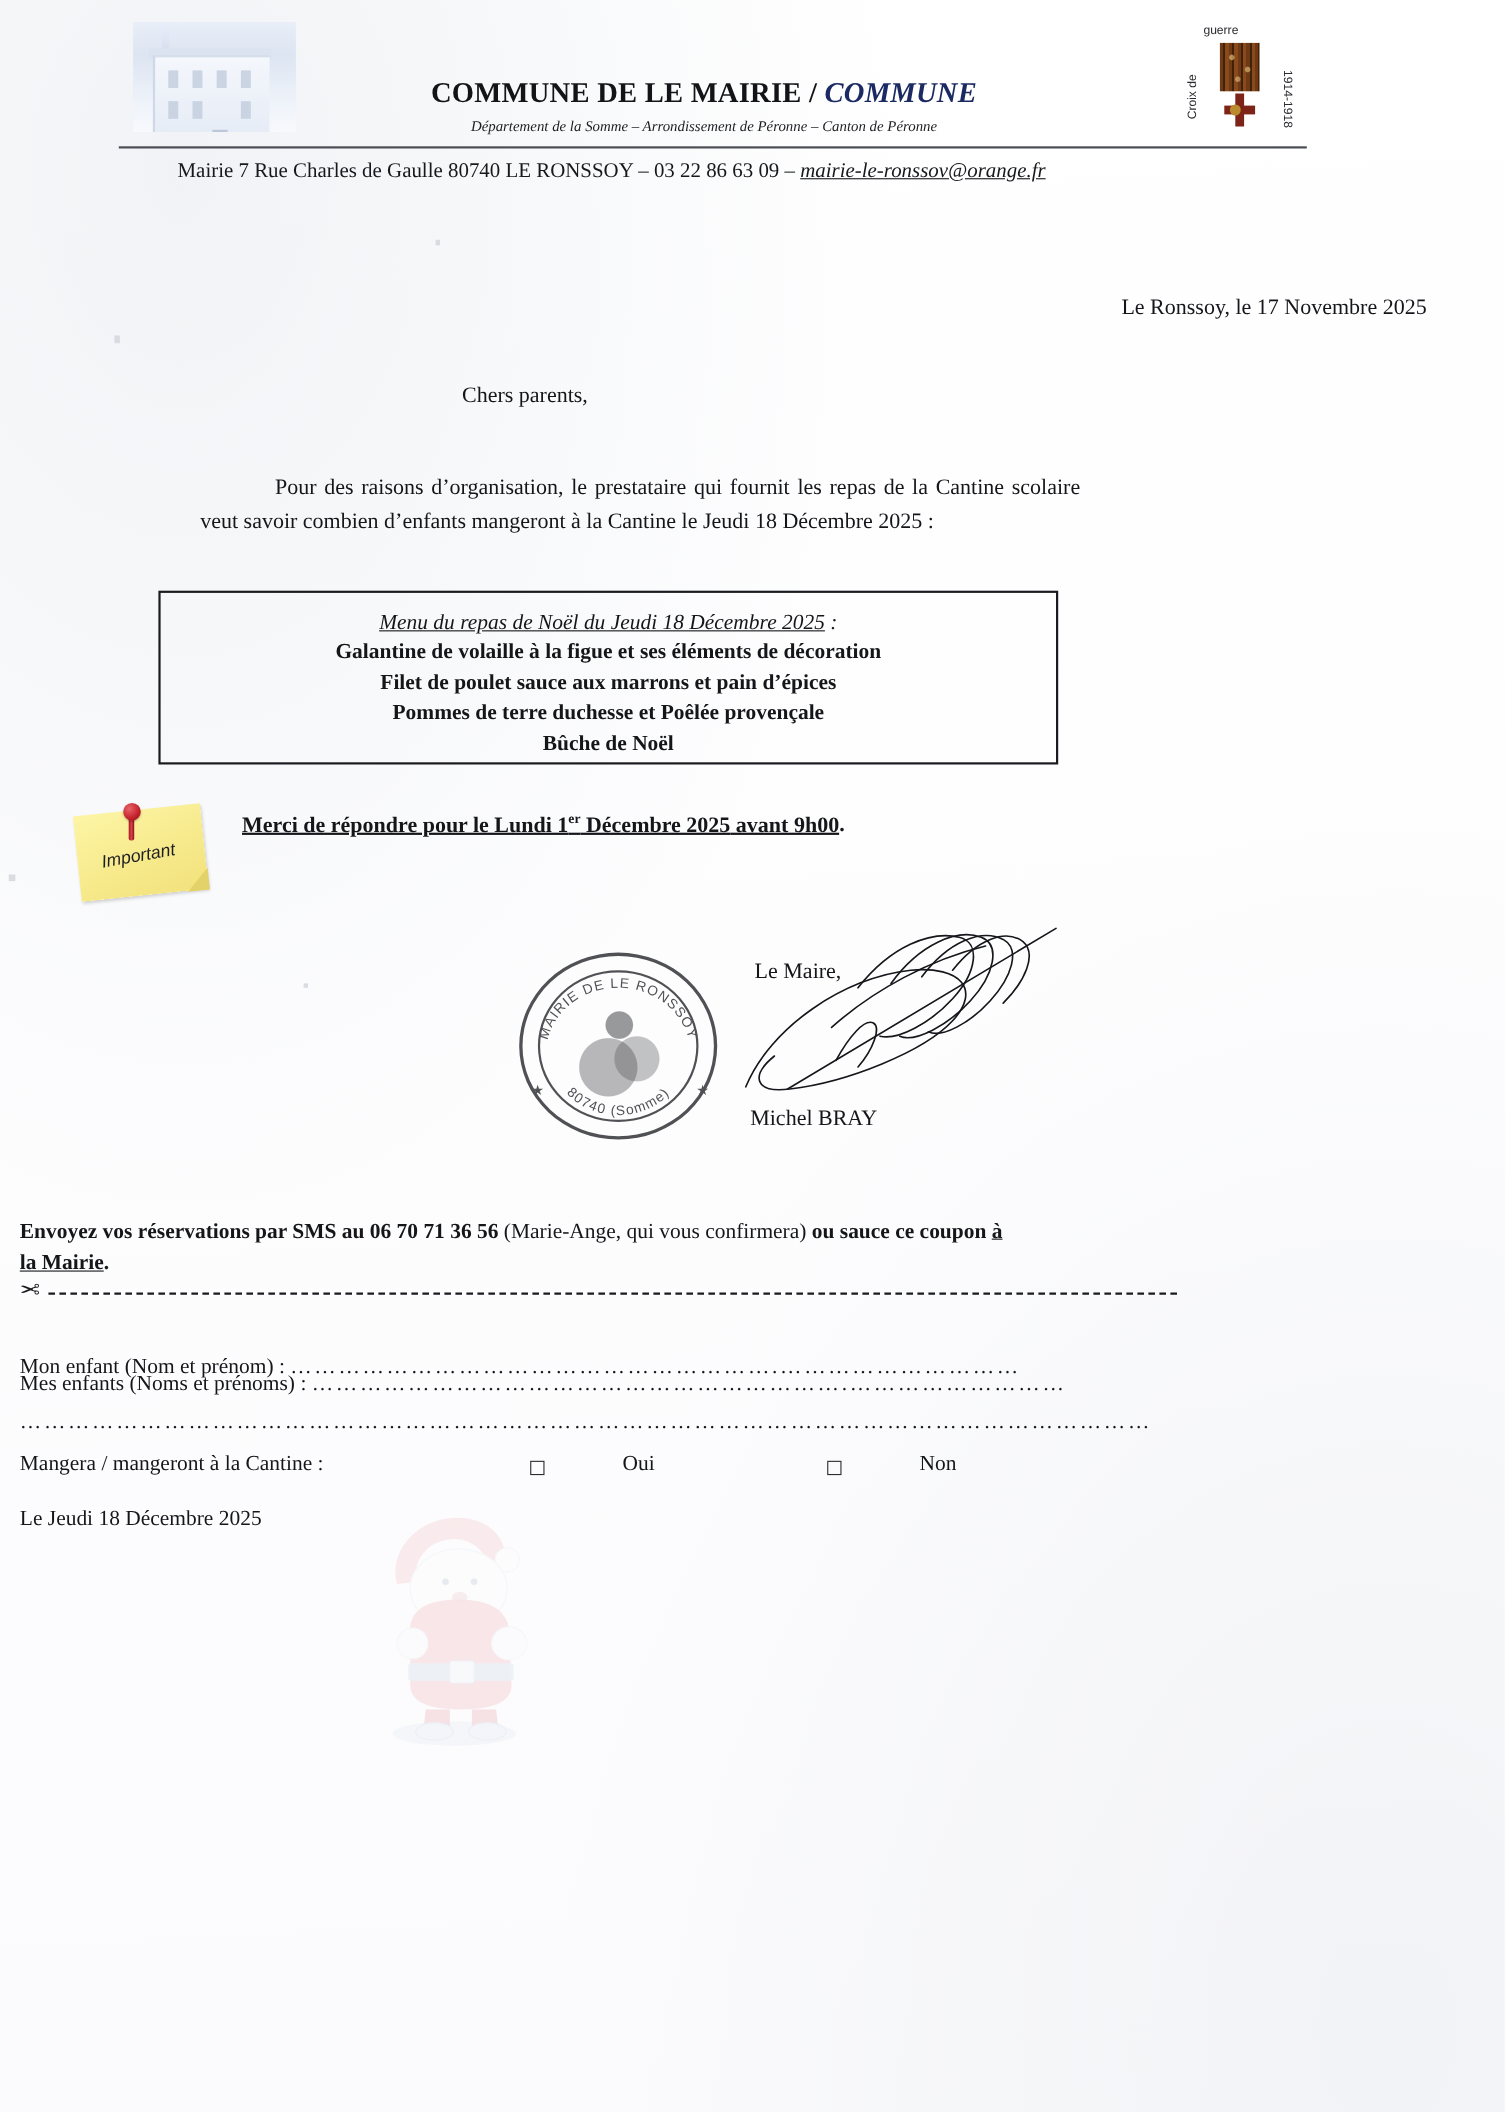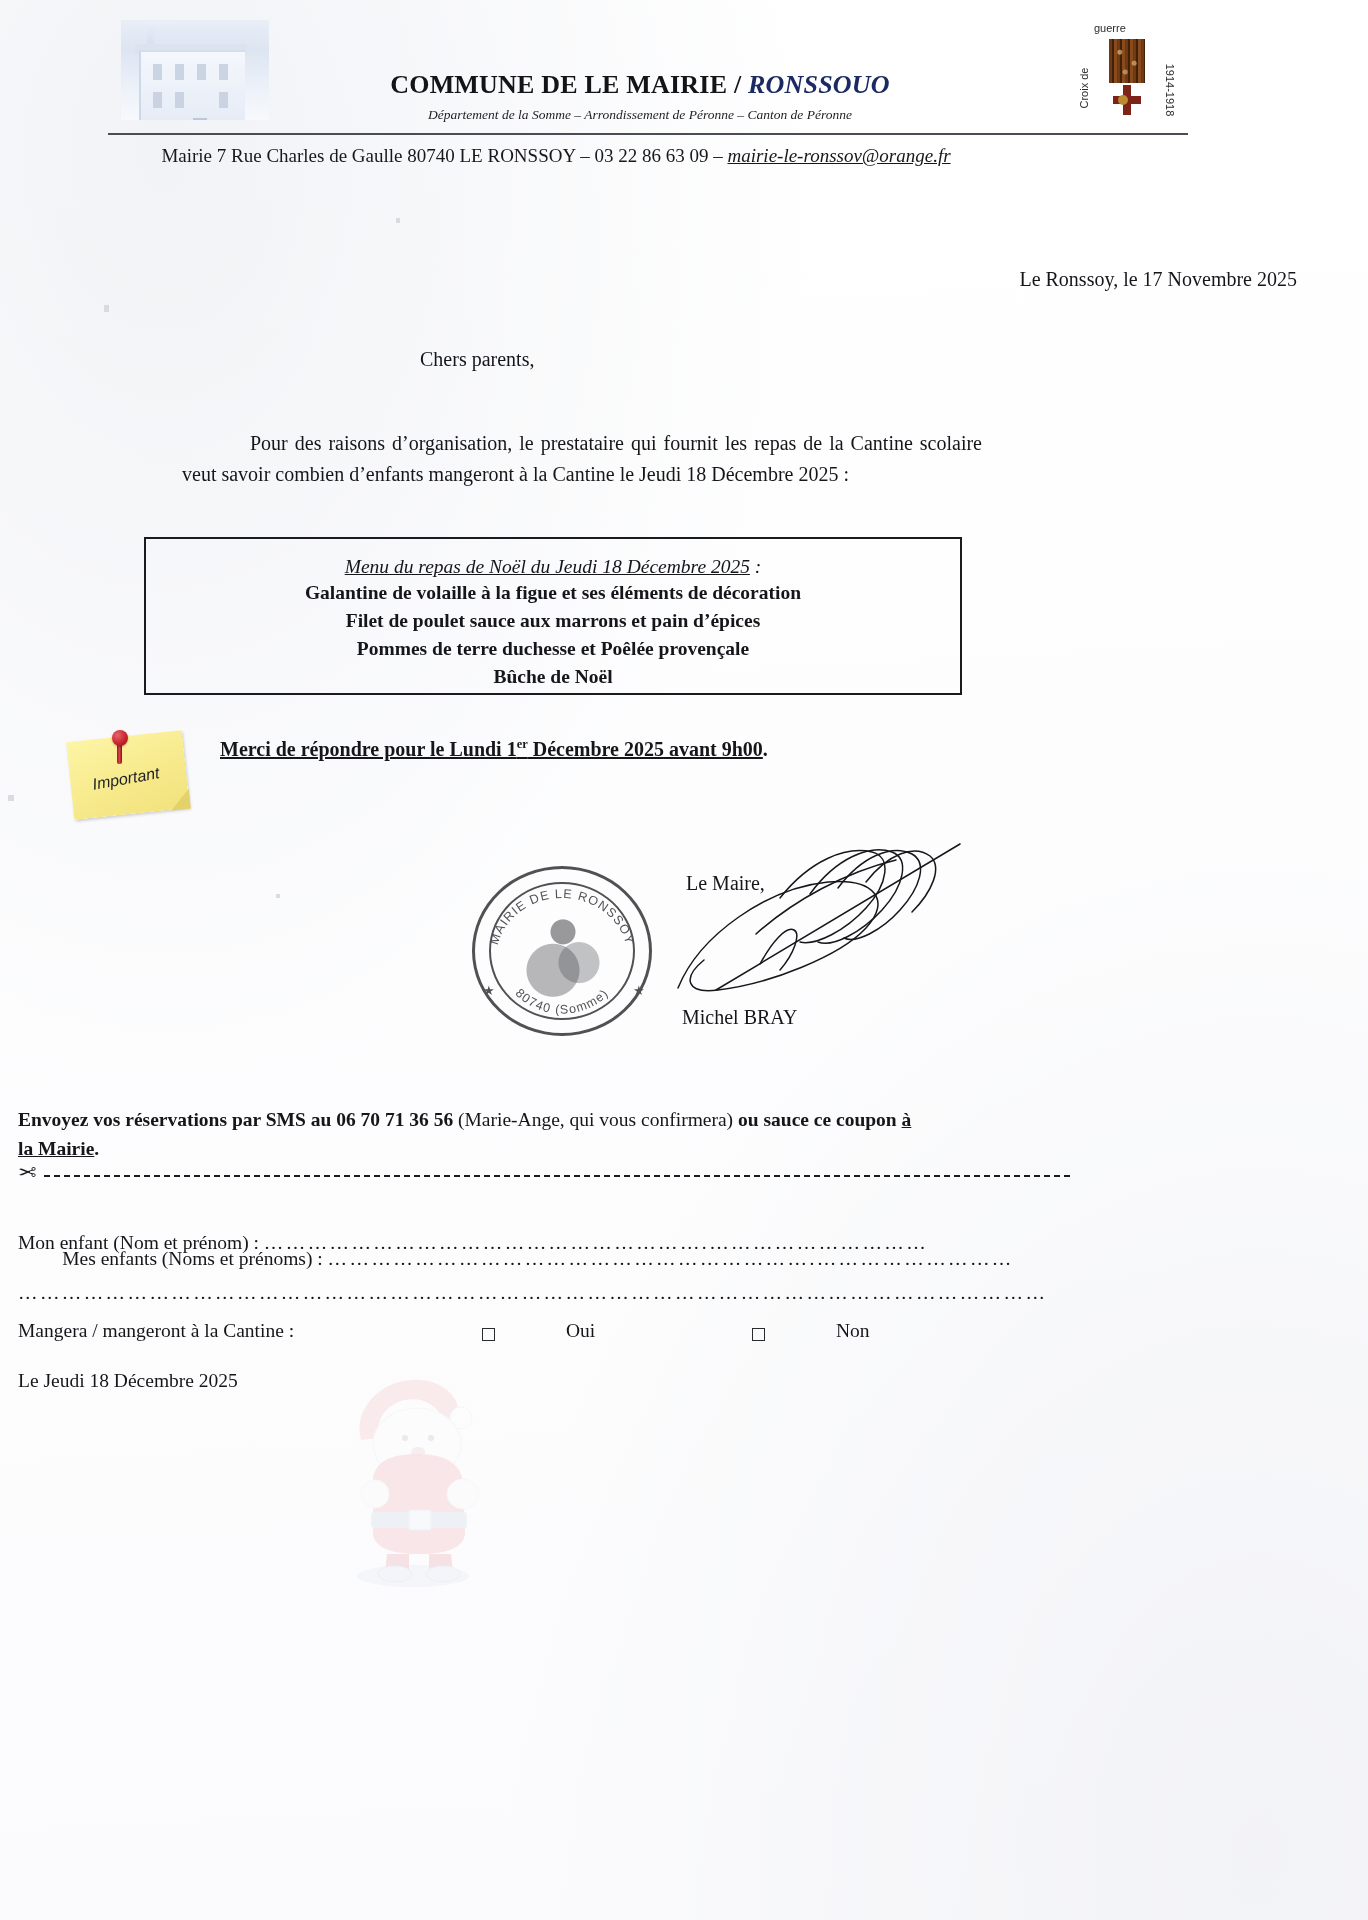--- a/index.html
+++ b/index.html
@@ -404,21 +404,21 @@
   .field {
     position: absolute;
     font-size: 19.5px;
     white-space: nowrap;
     overflow: hidden;
   }
   .field .dots {
     letter-spacing: 2.4px;
   }
   .f1 { left: 18px; top: 1232px; width: 1040px; }
-  .f2 { left: 18px; top: 1248px; width: 1040px; text-align: center; }
+  .f2 { left: 18px; top: 1248px; width: 1040px; }
   .f3 { left: 18px; top: 1282px; width: 1040px; }
 
   .cantine-row {
     position: absolute;
     left: 18px; top: 1320px;
     width: 1040px;
     font-size: 19.5px;
   }
   .cantine-label { position: absolute; left: 0; top: 0; }
   .cbox {
@@ -471,21 +471,21 @@
         <div class="th-win" style="left:56px;top:12px;"></div>
         <div class="th-win" style="left:78px;top:12px;"></div>
         <div class="th-win" style="left:12px;top:40px;"></div>
         <div class="th-win" style="left:34px;top:40px;"></div>
         <div class="th-win" style="left:78px;top:40px;"></div>
         <div class="th-door"></div>
       </div>
     </div>
 
     <div class="header-titles">
-      <div class="commune-title"><span>COMMUNE DE LE MAIRIE / </span><span class="alt">RONSSOUO</span></div>
+      <div class="commune-title"><span>COMMUNE DE LE MAIRIE / </span><span class="alt">COMMUNE</span></div>
       <div class="commune-sub">Département de la Somme – Arrondissement de Péronne – Canton de Péronne</div>
     </div>
 
     <div class="medal-box">
       <div class="medal-caption-top">guerre</div>
       <div class="medal-side left">Croix de</div>
       <div class="medal-side right">1914-1918</div>
       <div class="medal-art">
         <div class="ribbon"></div>
         <div class="cross"></div>

